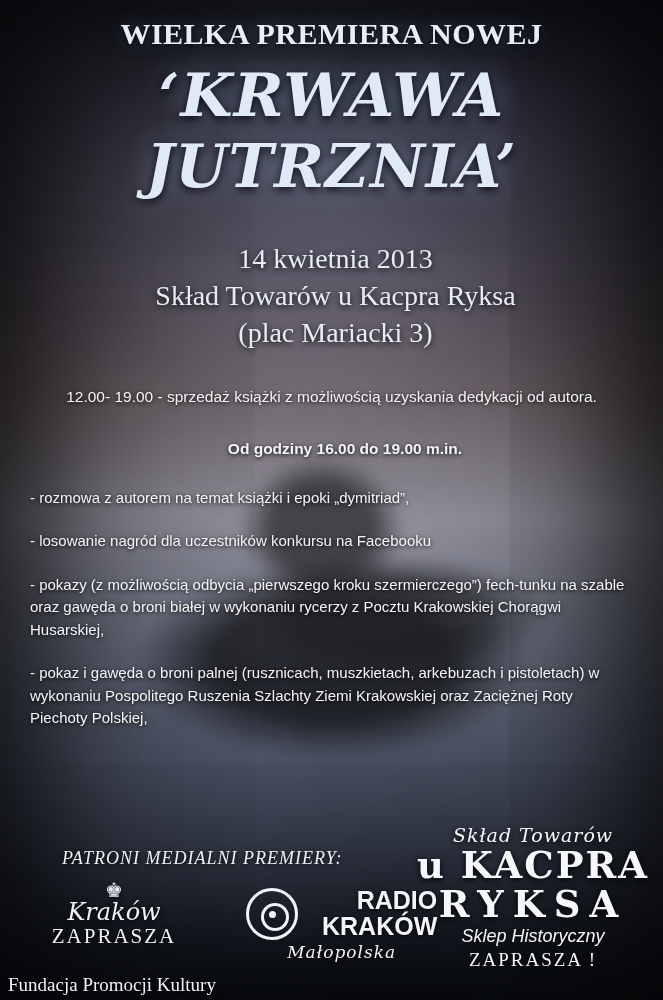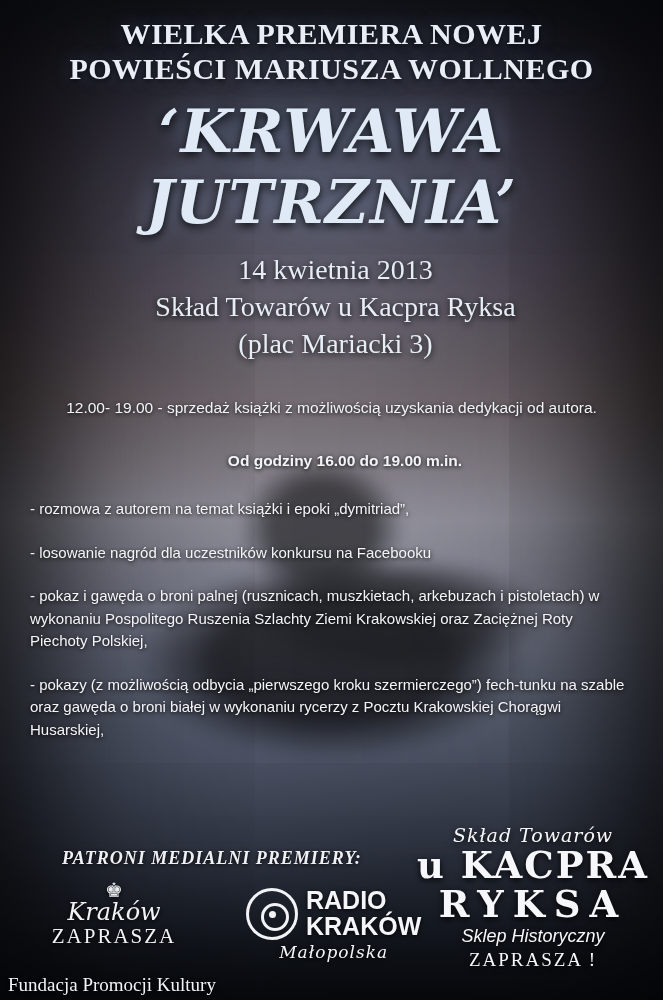--- a/index.html
+++ b/index.html
@@ -89,21 +89,21 @@
     font-size: 60px;
     line-height: 1.08;
     letter-spacing: 1px;
     text-shadow: 0 3px 10px rgba(0,0,0,0.9), 0 0 28px rgba(150,190,240,0.45);
   }
   .title .t1, .title .t2 { display: block; }
   .title .t2 { margin-top: 6px; }
 
   .when {
     text-align: center;
-    margin-top: 18px;
+    margin-top: 42px;
     color: #e6edf5;
     font-family: "Liberation Serif", serif;
     font-size: 28px;
     line-height: 1.32;
     text-shadow: 0 2px 6px rgba(0,0,0,0.9);
     padding-left: 8px;
   }
   .when span { display: block; }
 
   .block-center {
@@ -143,21 +143,21 @@
     right: 0;
     bottom: 0;
     height: 160px;
   }
   .patroni {
     position: absolute;
     left: 62px;
     top: 8px;
     color: #eef0f4;
     font-family: "Liberation Serif", serif;
-    font-weight: bold;
+    font-weight: normal;
     font-style: italic;
     font-size: 18px;
     letter-spacing: 1px;
     text-shadow: 0 1px 4px rgba(0,0,0,0.9);
   }
   .logo-krakow {
     position: absolute;
     left: 24px;
     top: 40px;
     width: 180px;
@@ -194,21 +194,22 @@
   .logo-radio {
     position: absolute;
     left: 246px;
     top: 48px;
     color: #f4f5f8;
     text-shadow: 0 1px 4px rgba(0,0,0,0.9);
   }
   .logo-radio .rr {
     display: flex;
     align-items: center;
-    gap: 8px;
+    gap: 24px;
+    text-align: right;
   }
   .radio-mark {
     width: 46px;
     height: 46px;
     border-radius: 50%;
     border: 3px solid #f2f3f7;
     position: relative;
     flex: 0 0 auto;
   }
   .radio-mark::before {
@@ -297,43 +298,42 @@
 
 <div class="poster">
   <div class="tex"></div>
   <div class="silhouette"></div>
   <div class="vignette"></div>
 
   <div class="content">
 
     <div class="headline">
       <span class="l1">WIELKA PREMIERA NOWEJ</span>
-      <span class="l2">POWIEŚCI MARIUSZA WOLLNEGO</span>
     </div>
 
     <div class="title">
       <span class="t1">‘KRWAWA</span>
       <span class="t2">JUTRZNIA’</span>
     </div>
 
     <div class="when">
       <span>14 kwietnia 2013</span>
       <span>Skład Towarów u Kacpra Ryksa</span>
       <span>(plac Mariacki 3)</span>
     </div>
 
     <div class="block-center sale">12.00- 19.00 - sprzedaż książki z możliwością uzyskania dedykacji od autora.</div>
 
     <div class="block-center from-hour">Od godziny 16.00 do 19.00 m.in.</div>
 
     <div class="bullets">
       <p>- rozmowa z autorem na temat książki i epoki „dymitriad”,</p>
       <p>- losowanie nagród dla uczestników konkursu na Facebooku</p>
+      <p>- pokazy (z możliwością odbycia „pierwszego kroku szermierczego”) fech-tunku na szable oraz gawęda o broni białej w wykonaniu rycerzy z Pocztu Krakowskiej Chorągwi Husarskiej,</p>
       <p>- pokaz i gawęda o broni palnej (rusznicach, muszkietach, arkebuzach i pistoletach) w wykonaniu Pospolitego Ruszenia Szlachty Ziemi Krakowskiej oraz Zaciężnej Roty Piechoty Polskiej,</p>
-      <p>- pokazy (z możliwością odbycia „pierwszego kroku szermierczego”) fech-tunku na szable oraz gawęda o broni białej w wykonaniu rycerzy z Pocztu Krakowskiej Chorągwi Husarskiej,</p>
     </div>
 
     <div class="footer">
       <div class="patroni">PATRONI MEDIALNI PREMIERY:</div>
 
       <div class="logo-krakow">
         <div class="crown">♚</div>
         <div class="k1">Kraków</div>
         <div class="k2">ZAPRASZA</div>
       </div>

